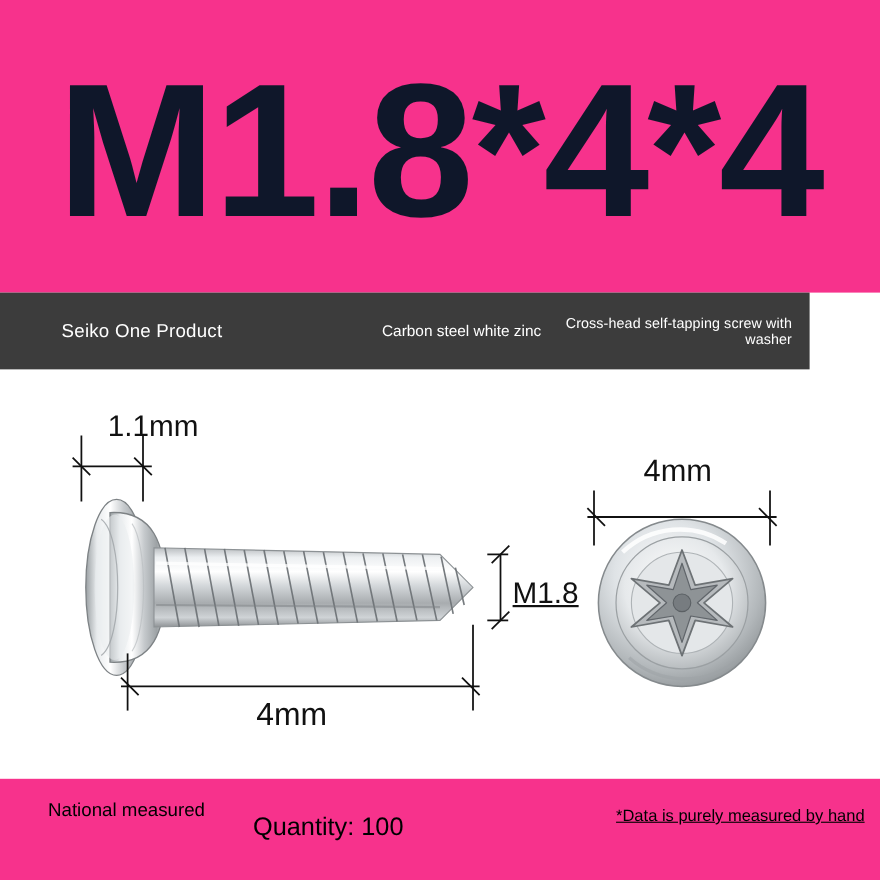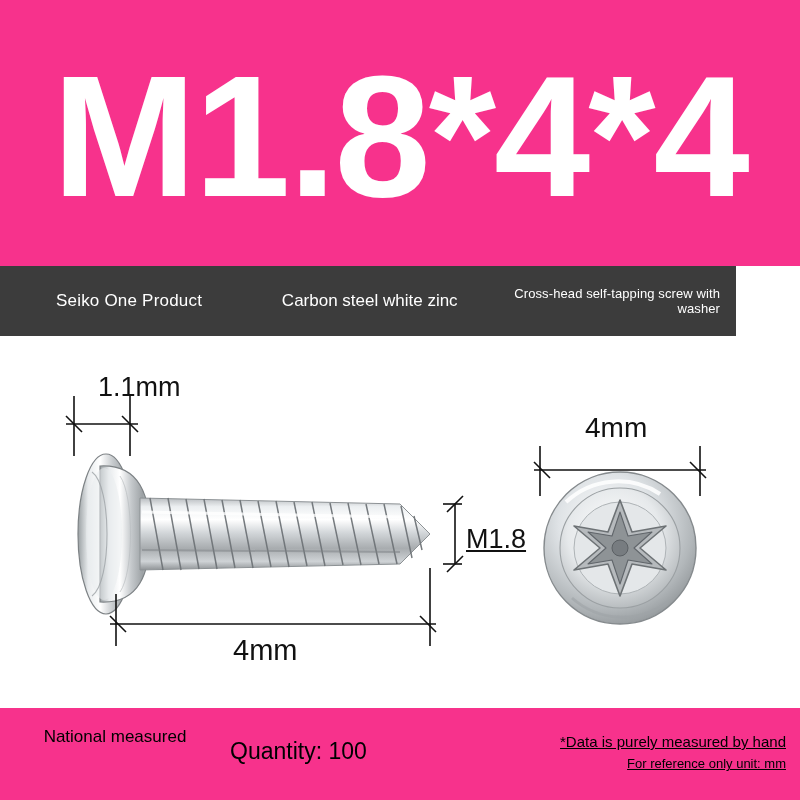--- a/index.html
+++ b/index.html
@@ -30,21 +30,21 @@
     display: flex;
     align-items: center;
     justify-content: center;
     overflow: hidden;
   }
   .title-text {
     font-family: "Liberation Sans", sans-serif;
     font-weight: bold;
     font-size: 173px;
     line-height: 0.95;
-    color: #ffffff;
+    color: #0f172a;
     letter-spacing: -2px;
     white-space: nowrap;
     transform: scaleX(1.0);
     margin-top: 6px;
   }
   
   .info-bar {
     position: absolute;
     left: 0; top: 266px;
     width: 736px;
@@ -56,22 +56,22 @@
   }
   .info-left {
     width: 266px;
     padding-left: 56px;
     box-sizing: border-box;
     font-size: 17px;
     letter-spacing: 0.2px;
   }
   .info-mid {
     width: 268px;
-    text-align: center;
-    font-size: 17px;
+    text-align: right;
+    font-size: 14px;
     line-height: 1.25;
   }
   .info-right {
     width: 266px;
     padding-right: 16px;
     box-sizing: border-box;
     text-align: right;
     font-size: 13px;
     letter-spacing: 0.1px;
   }
@@ -275,17 +275,16 @@
     <div class="dim-label lbl-4mm-b">4mm</div>
     <div class="dim-label lbl-m18">M1.8</div>
     <div class="dim-label lbl-4mm-t">4mm</div>
   </div>
 
   <div class="bottom-bar">
     <div class="bb-left">National measured</div>
     <div class="bb-mid">Quantity: 100</div>
     <div class="bb-right">
       <div>*Data is purely measured by hand</div>
-      <div class="small">For reference only unit: mm</div>
     </div>
   </div>
 
 </div>
 
 </body></html>

